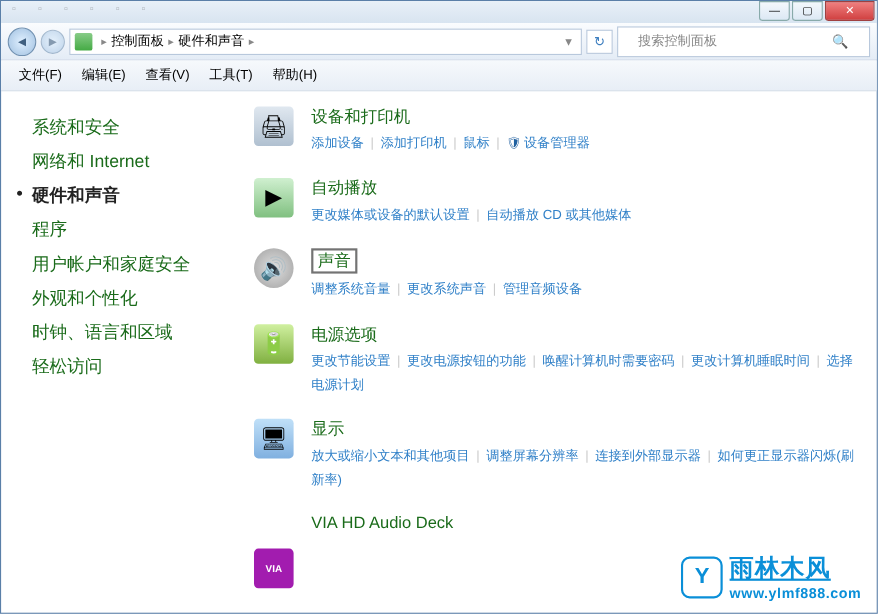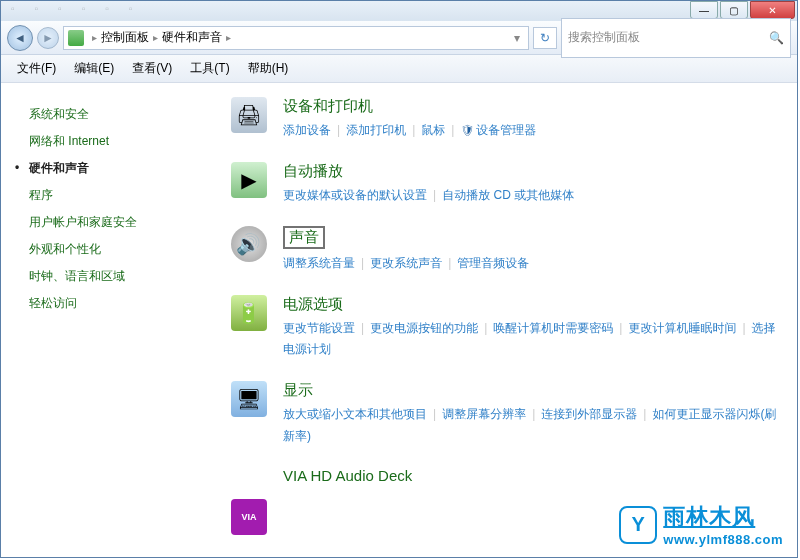--- a/index.html
+++ b/index.html
@@ -15,32 +15,32 @@
 .win-btn.close { background: linear-gradient(#f08080, #d04040); color: #fff; width: 45px; border-color: #a04040; }
 
 .navbar { height: 34px; background: linear-gradient(#fafcfe, #e4ecf6); border-bottom: 1px solid #c8d4e4; display: flex; align-items: center; padding: 0 6px; gap: 4px; }
 .nav-back, .nav-fwd { width: 26px; height: 26px; border-radius: 50%; background: radial-gradient(#e0f0ff, #a0c0e0); border: 1px solid #7090b0; display: flex; align-items: center; justify-content: center; color: #406080; font-size: 12px; cursor: pointer; }
 .nav-fwd { width: 22px; height: 22px; opacity: 0.6; }
 .breadcrumb { flex: 1; height: 24px; background: #fff; border: 1px solid #b8c8dc; display: flex; align-items: center; padding: 0 4px; font-size: 12px; }
 .bc-icon { width: 16px; height: 16px; background: linear-gradient(#8c8, #4a4); border-radius: 2px; margin-right: 4px; }
 .bc-sep { color: #888; margin: 0 4px; font-size: 10px; }
 .bc-dd { margin-left: auto; color: #888; padding: 0 4px; }
 .refresh-btn { width: 24px; height: 22px; border: 1px solid #b8c8dc; background: #fff; display: flex; align-items: center; justify-content: center; color: #4080c0; font-size: 12px; cursor: pointer; }
-.searchbox { width: 230px; height: 40px; background: #fff; border: 1px solid #b8c8dc; display: flex; align-items: center; padding: 0 6px; font-size: 12px; color: #888; }
+.searchbox { width: 230px; height: 28px; background: #fff; border: 1px solid #b8c8dc; display: flex; align-items: center; padding: 0 18px; font-size: 12px; color: #888; }
 .searchbox .sicon { margin-left: auto; color: #5080b0; }
 
 .menubar { height: 28px; background: linear-gradient(#f6f9fc, #e8eef6); border-bottom: 1px solid #d4dce8; display: flex; align-items: center; padding: 0 8px; gap: 2px; font-size: 12px; }
 .menu-item { padding: 0 8px; cursor: pointer; }
 
 .content { display: flex; height: calc(100% - 82px); }
 
 .sidebar { width: 210px; padding: 18px 0 0 28px; font-size: 13px; }
 .sidebar .hdr { color: #1a6b1a; margin-bottom: 14px; cursor: pointer; }
 .sidebar ul { list-style: none; }
-.sidebar li { color: #1a6b1a; padding: 5px 0; cursor: pointer; font-size: 12px; }
+.sidebar li { color: #1a6b1a; padding: 5px 0; cursor: pointer; font-size: 16px; }
 .sidebar li.active { color: #222; font-weight: bold; position: relative; }
 .sidebar li.active::before { content: "•"; position: absolute; left: -14px; color: #222; }
 
 .main { flex: 1; padding: 14px 20px; overflow-y: auto; }
 .category { display: flex; gap: 16px; margin-bottom: 20px; }
 .cat-icon { width: 36px; height: 36px; flex-shrink: 0; border-radius: 4px; display: flex; align-items: center; justify-content: center; font-size: 20px; }
 .cat-body { flex: 1; }
 .cat-title { color: #1a6b1a; font-size: 15px; margin-bottom: 4px; cursor: pointer; display: inline-block; }
 .cat-links { font-size: 12px; color: #3080c8; line-height: 1.8; }
 .cat-links a { color: #3080c8; text-decoration: none; cursor: pointer; }

